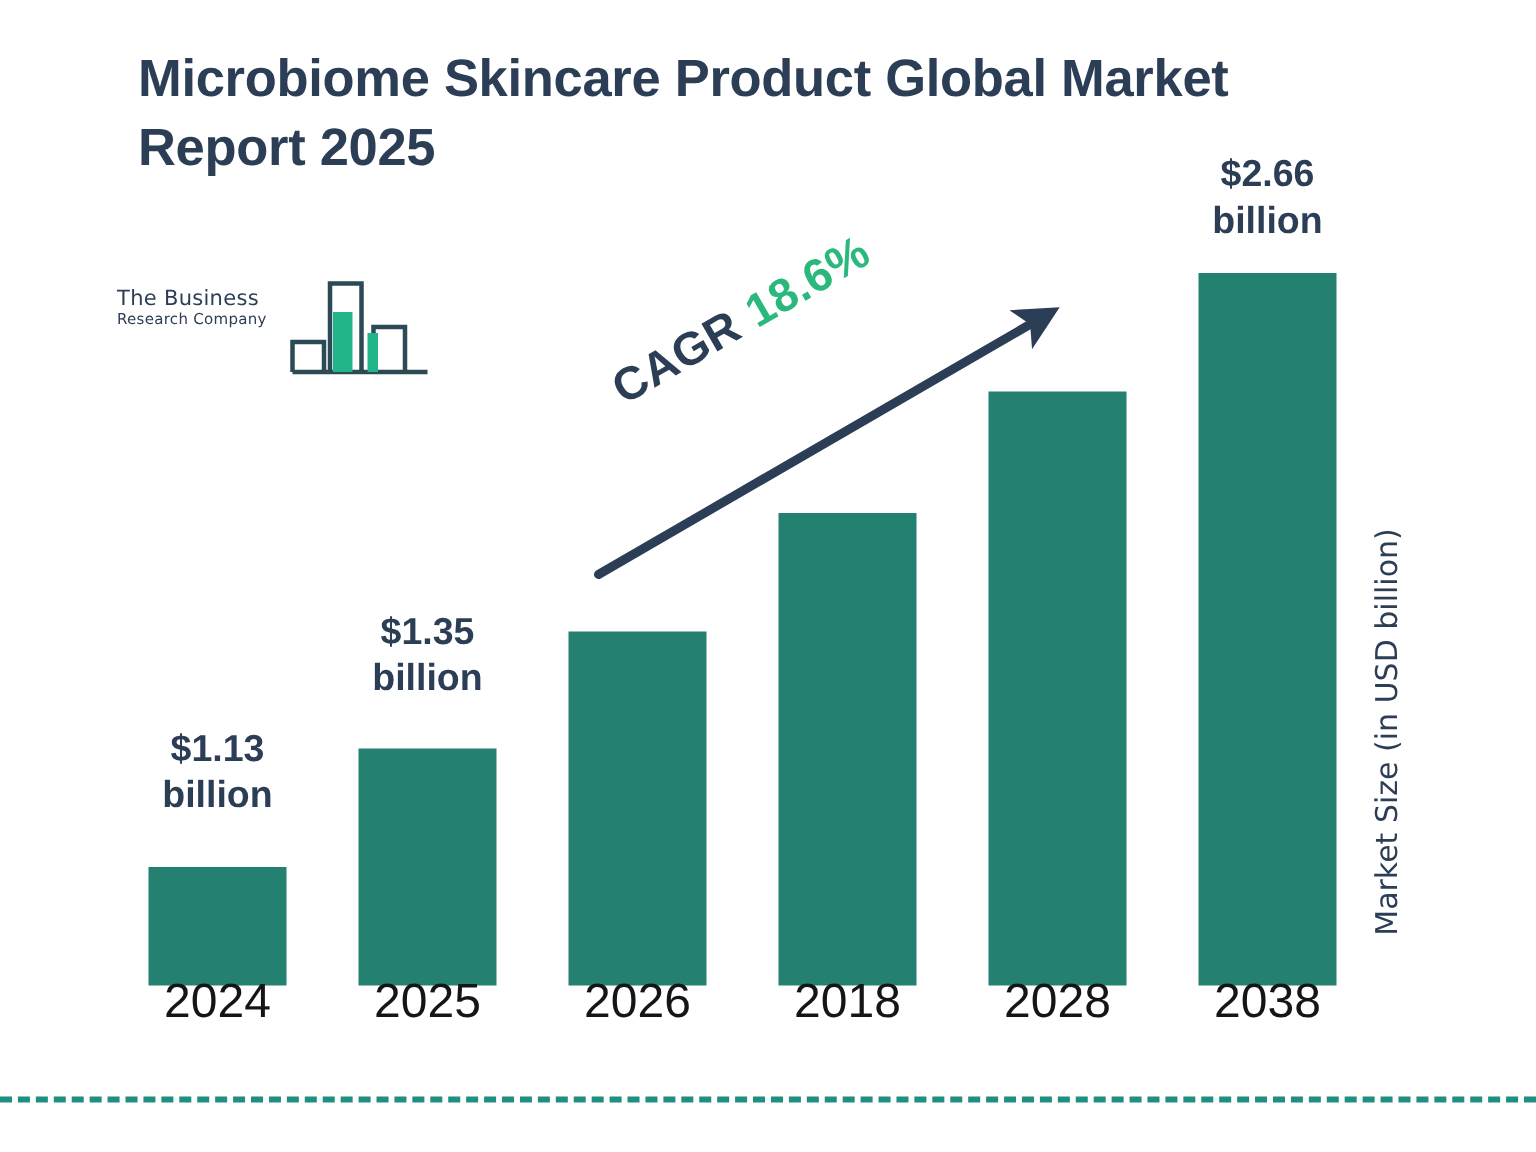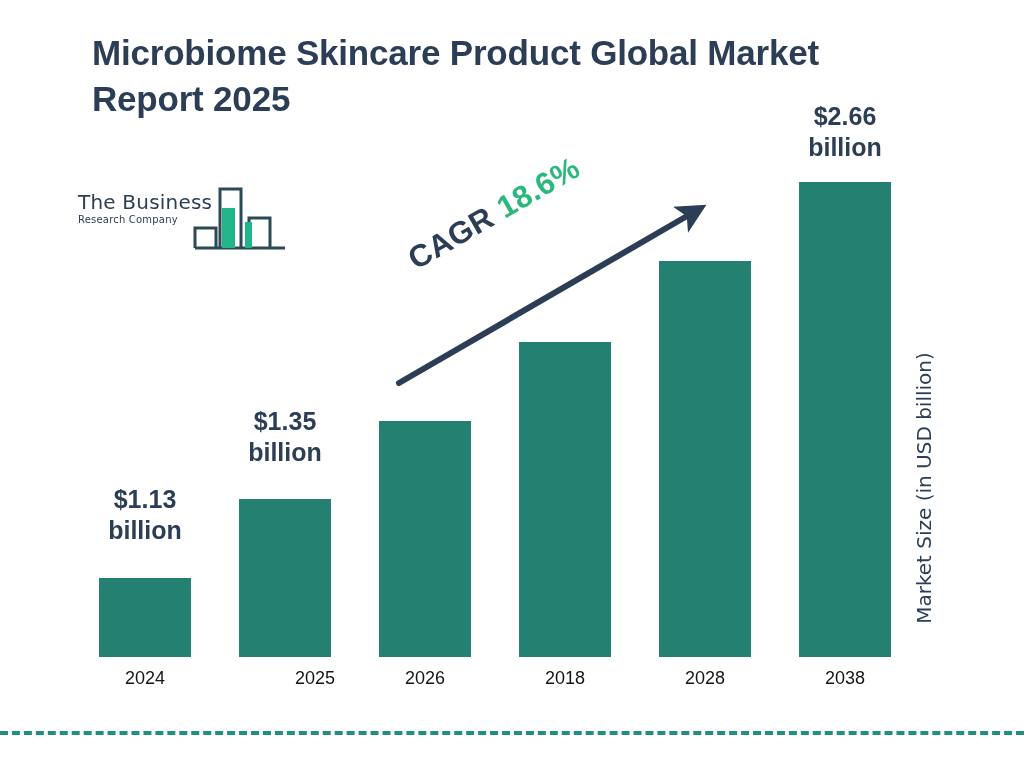--- a/index.html
+++ b/index.html
@@ -48,21 +48,21 @@
     height: 68px;
   }
   .logo-text {
     position: absolute;
     left: 0;
     top: 6px;
     width: 130px;
   }
   .logo-line1 {
     font-family: "DejaVu Sans", sans-serif;
-    font-size: 20px;
+    font-size: 14px;
     letter-spacing: 0.2px;
     color: #2c3e56;
     line-height: 1.05;
     white-space: nowrap;
   }
   .logo-line2 {
     font-family: "DejaVu Sans", sans-serif;
     font-size: 10px;
     letter-spacing: 0.2px;
     color: #2c3e56;
@@ -97,22 +97,22 @@
     font-size: 25px;
     font-weight: 700;
     line-height: 1.22;
     color: #2c3e56;
     text-align: center;
     white-space: pre-line;
   }
 
   .x-tick {
     position: absolute;
-    top: 668px;
-    font-size: 18px;
+    top: 649px;
+    font-size: 32px;
     font-weight: 400;
     color: #151515;
     text-align: center;
     font-family: "Liberation Sans", sans-serif;
   }
 
   
   .y-axis-title {
     position: absolute;
     left: 912px;
@@ -205,21 +205,21 @@
         </marker>
       </defs>
       <line x1="399" y1="383" x2="694" y2="212" stroke="#2c3e56" stroke-width="6" stroke-linecap="round" marker-end="url(#arrowhead)"></line>
     </svg>
 
     <div class="cagr-annotation">
       <span class="cagr-word">CAGR</span><span class="cagr-value">18.6%</span>
     </div>
 
     <div class="x-tick" style="left:95px; width:100px;">2024</div>
-    <div class="x-tick" style="left:235px; width:100px;text-align:right;">2025</div>
+    <div class="x-tick" style="left:235px; width:100px;">2025</div>
     <div class="x-tick" style="left:375px; width:100px;">2026</div>
     <div class="x-tick" style="left:515px; width:100px;">2018</div>
     <div class="x-tick" style="left:655px; width:100px;">2028</div>
     <div class="x-tick" style="left:795px; width:100px;">2038</div>
 
   </div>
 
   <div class="y-axis-title">Market Size (in USD billion)</div>
 
   <div class="bottom-rule"></div>

